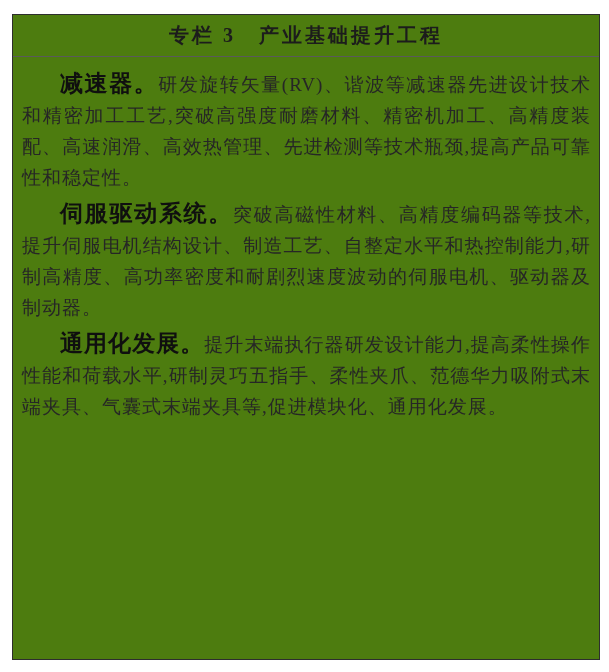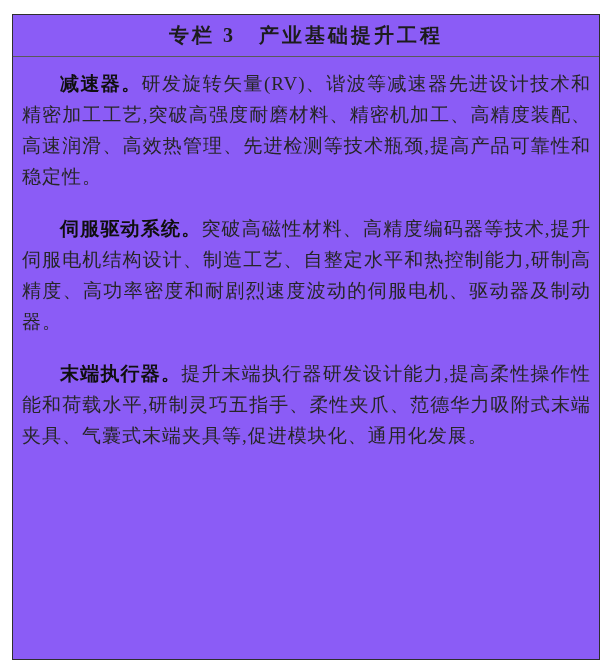--- a/index.html
+++ b/index.html
@@ -12,21 +12,21 @@
     height: 672px;
     overflow: hidden;
     font-family: "Liberation Serif", "DejaVu Serif", serif;
   }
   .doc-box {
     box-sizing: border-box;
     margin: 14px 9px 12px 12px;
     width: 588px;
     height: 646px;
     border: 1.5px solid #2e2e2e;
-    background: #8b5cf6;
+    background: #4d7c0f;
   }
   .box-header {
     box-sizing: border-box;
     height: 42px;
     display: flex;
     align-items: center;
     justify-content: center;
     border-bottom: 1.5px solid #5a5a5a;
   }
   .box-title {
@@ -44,34 +44,34 @@
     color: #262626;
     text-align: justify;
     text-justify: inter-character;
     letter-spacing: 1px;
   }
   .box-body p {
     margin: 0;
     text-indent: 2em;
   }
   .box-body p + p {
-    margin-top: 21px;
+    margin-top: 5px;
   }
   .lead {
     font-weight: bold;
     color: #0f0f0f;
     font-family: "Liberation Sans", "DejaVu Sans", sans-serif;
-    font-size: 19px;
+    font-size: 23px;
   }
 </style>
 </head>
 <body>
 
 <div class="doc-box">
   <div class="box-header">
     <span class="box-title">专栏 3　产业基础提升工程</span>
   </div>
   <div class="box-body">
     <p><span class="lead">减速器。</span><span>研发旋转矢量(RV)、谐波等减速器先进设计技术和精密加工工艺,突破高强度耐磨材料、精密机加工、高精度装配、高速润滑、高效热管理、先进检测等技术瓶颈,提高产品可靠性和稳定性。</span></p>
     <p><span class="lead">伺服驱动系统。</span><span>突破高磁性材料、高精度编码器等技术,提升伺服电机结构设计、制造工艺、自整定水平和热控制能力,研制高精度、高功率密度和耐剧烈速度波动的伺服电机、驱动器及制动器。</span></p>
-    <p><span class="lead">末端执行器。</span><span>提升末端执行器研发设计能力,提高柔性操作性能和荷载水平,研制灵巧五指手、柔性夹爪、范德华力吸附式末端夹具、气囊式末端夹具等,促进模块化、通用化发展。</span></p>
+    <p><span class="lead">通用化发展。</span><span>提升末端执行器研发设计能力,提高柔性操作性能和荷载水平,研制灵巧五指手、柔性夹爪、范德华力吸附式末端夹具、气囊式末端夹具等,促进模块化、通用化发展。</span></p>
   </div>
 </div>
 
 </body></html>

